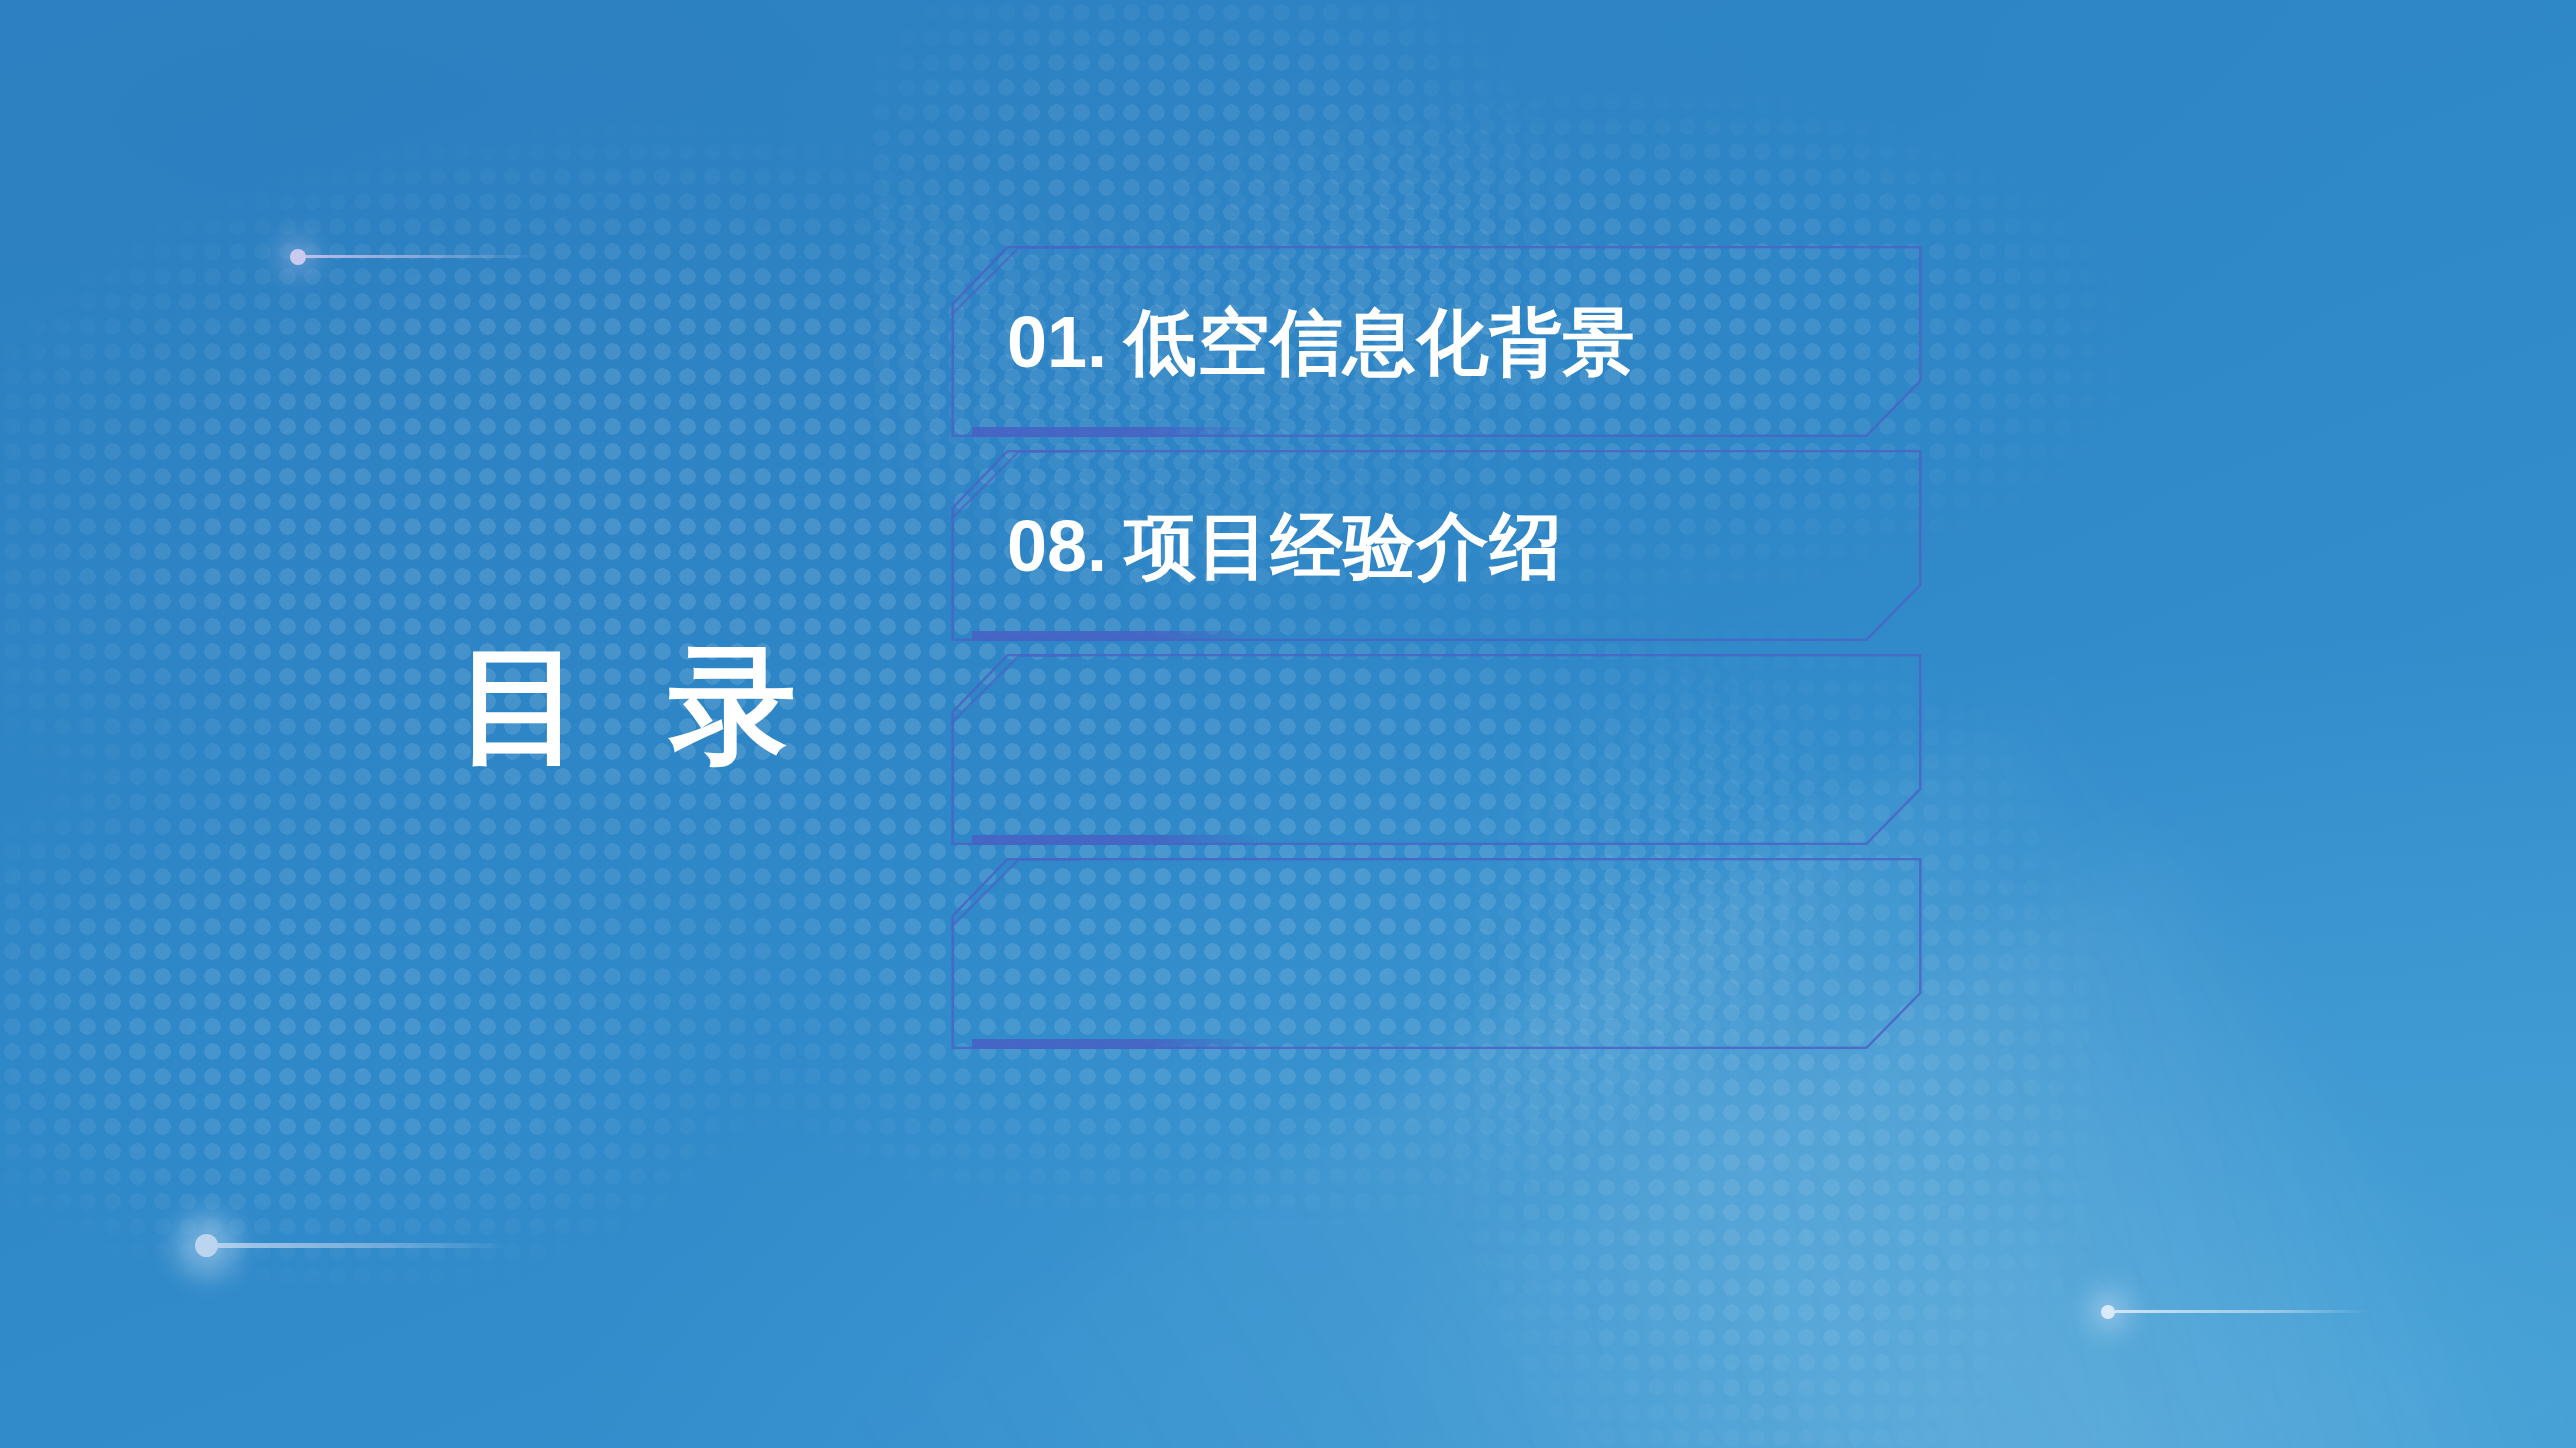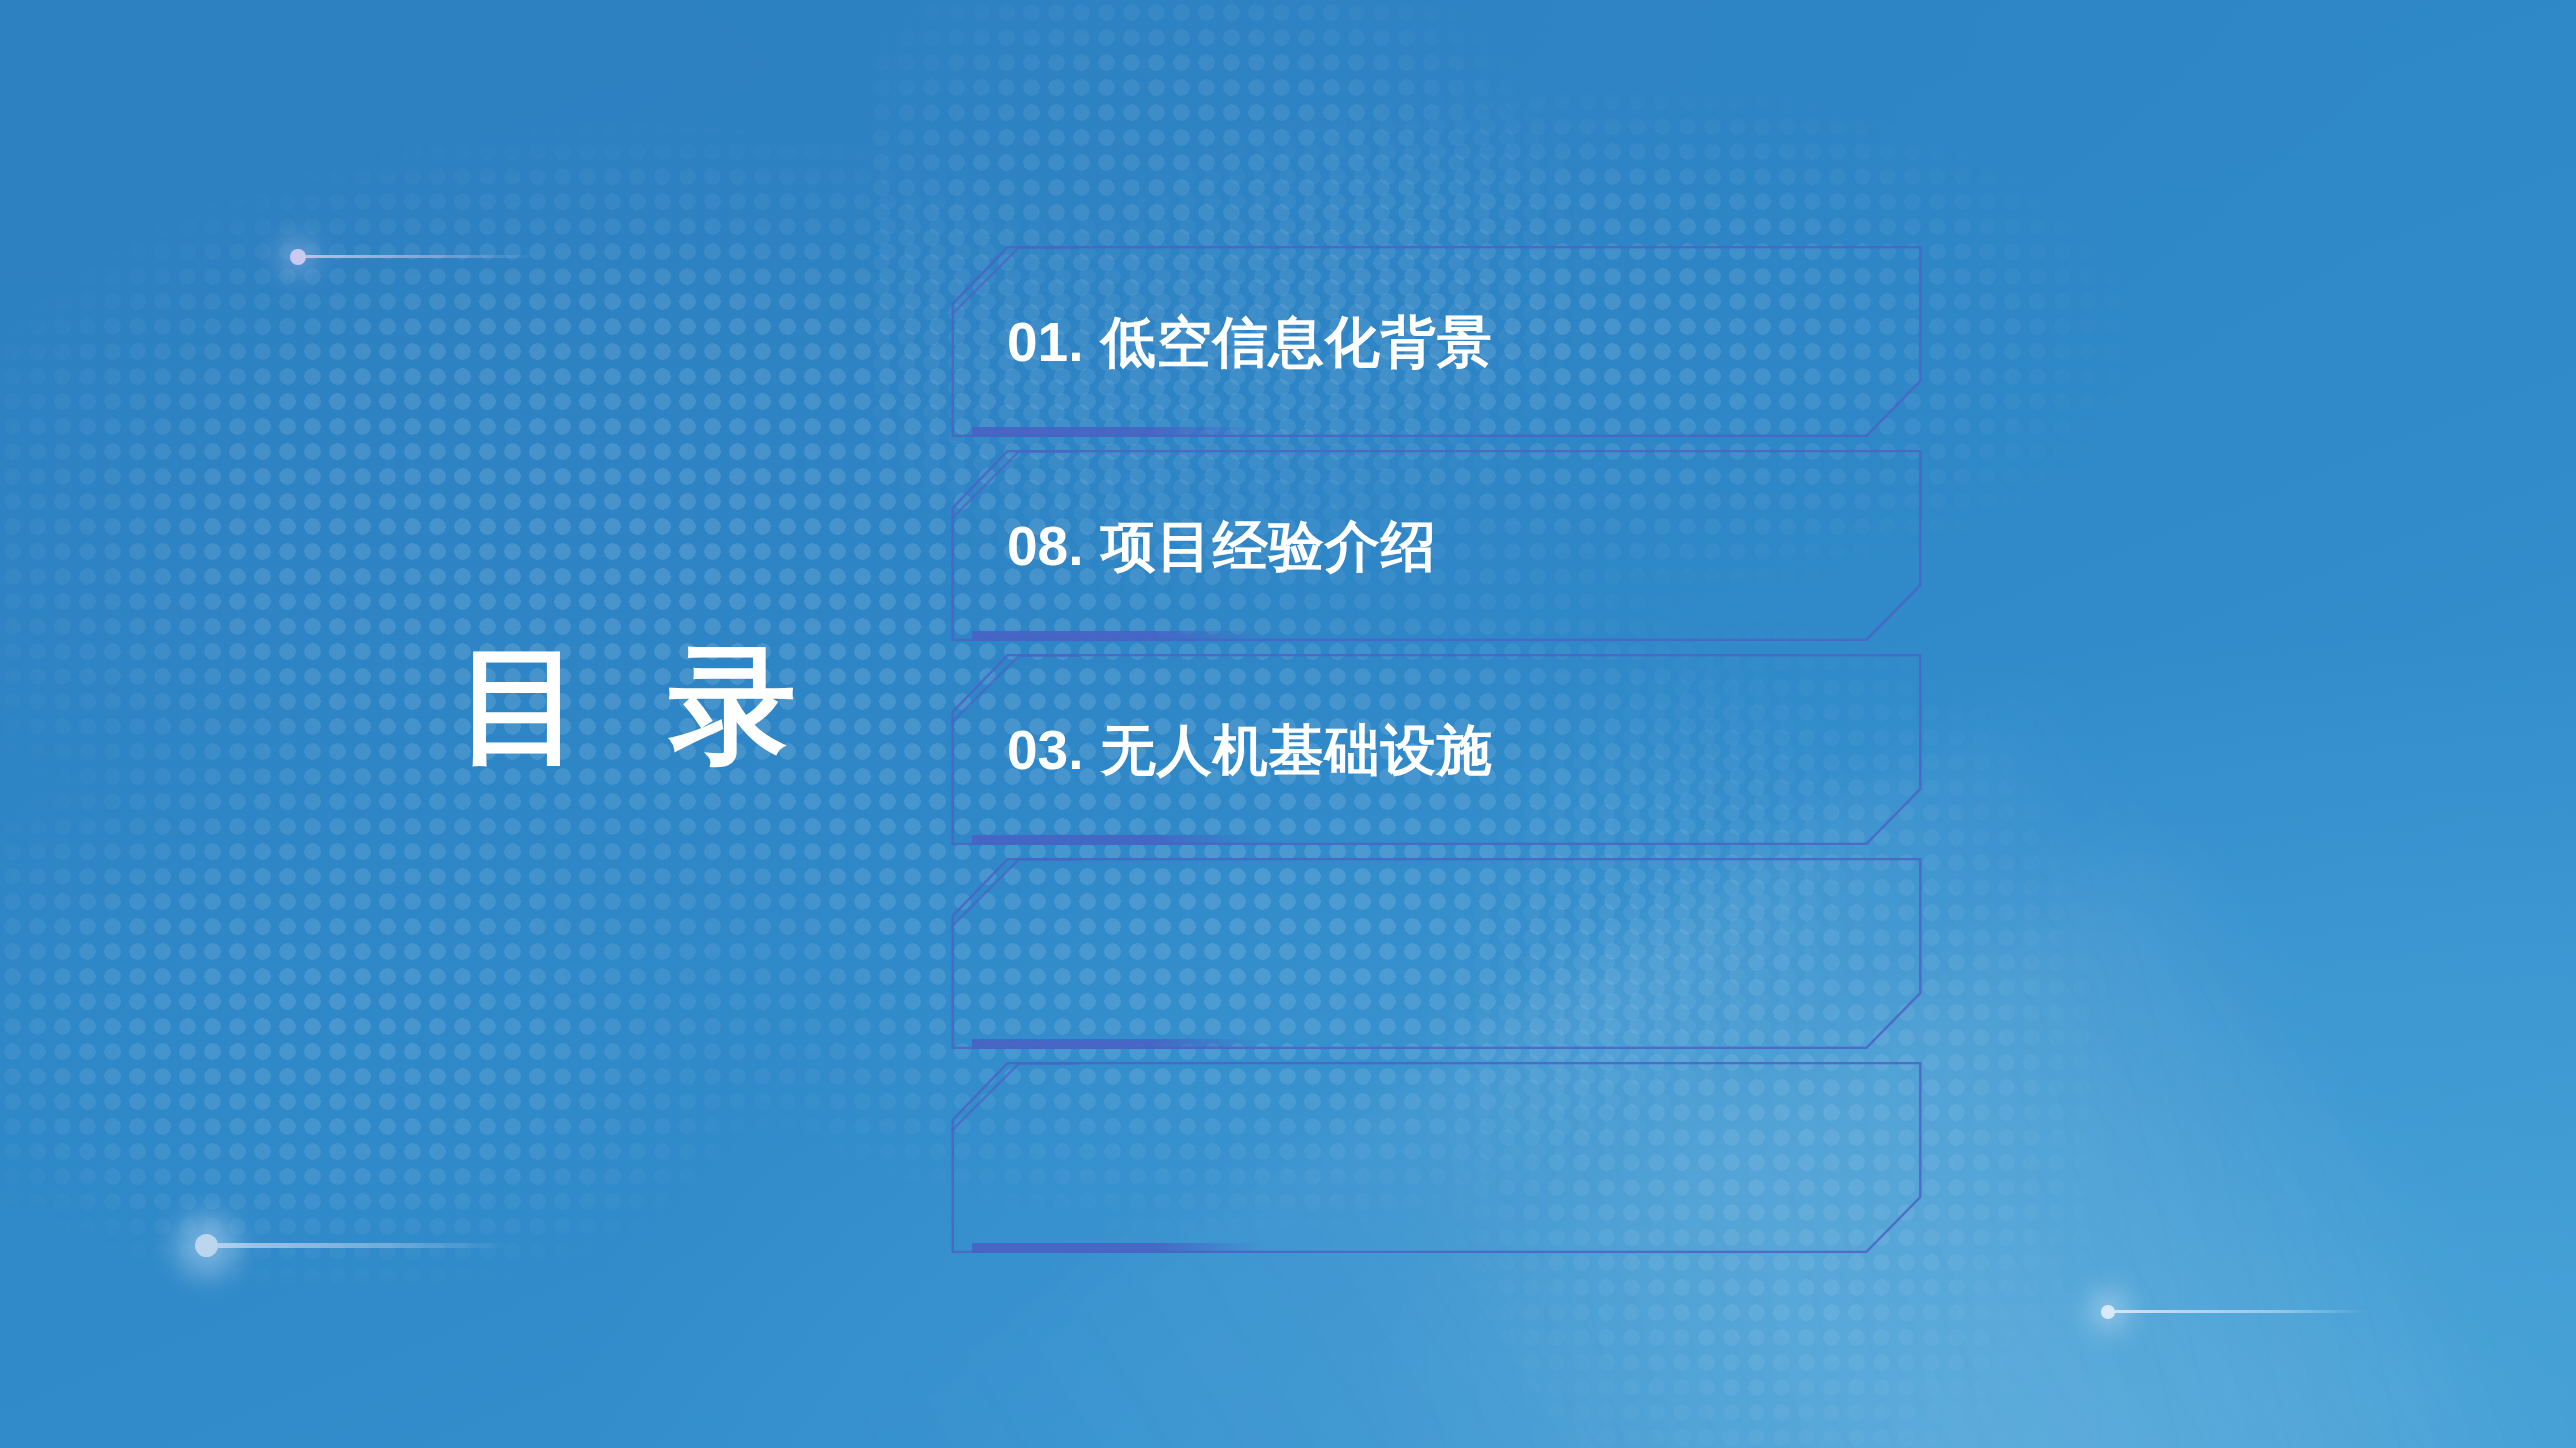--- a/index.html
+++ b/index.html
@@ -193,21 +193,21 @@
         rgba(70,100,196,0.0) 100%);
     clip-path: polygon(0 0, 100% 0, calc(100% - 11.6px) 100%, 0 100%);
   }
 
   .item-text {
     position: absolute;
     left: 56px;
     top: 50%;
     transform: translateY(-50%);
     color: #ffffff;
-    font-size: 55px;
+    font-size: 72px;
     font-weight: 700;
     letter-spacing: 1px;
     white-space: nowrap;
     line-height: 1;
   }
   .item-text .num {
     letter-spacing: 0px;
     margin-right: 17.4px;
   }
 </style>
@@ -270,54 +270,40 @@
       </div>
       <svg class="frame-tick" width="164" height="106" viewBox="0 0 170 110" fill="none">
         <path d="M 18 84 L 88 14 L 150 14" stroke="#4a64c4" stroke-width="2.5" opacity="0.7"></path>
       </svg>
       <div class="frame-bar"></div>
       <div class="item-text">
         <span class="num">08.</span><span>项目经验介绍</span>
       </div>
     </div>
 
+
     <div class="agenda-row">
       <div class="frame-border">
         <svg width="971" height="191" viewBox="0 0 1005 198" fill="none">
           <path d="M 1 60 L 58 1 L 1004 1 L 1004 140 L 948 197 L 1 197 Z" stroke="#4a64c4" stroke-width="2.5" fill="none" opacity="0.85"></path>
         </svg>
       </div>
       <svg class="frame-tick" width="164" height="106" viewBox="0 0 170 110" fill="none">
         <path d="M 18 84 L 88 14 L 150 14" stroke="#4a64c4" stroke-width="2.5" opacity="0.7"></path>
       </svg>
       <div class="frame-bar"></div>
-      <div class="item-text">
-        <span class="num">03.</span><span>无人机基础设施</span>
-      </div>
     </div>
 
     <div class="agenda-row">
       <div class="frame-border">
         <svg width="971" height="191" viewBox="0 0 1005 198" fill="none">
           <path d="M 1 60 L 58 1 L 1004 1 L 1004 140 L 948 197 L 1 197 Z" stroke="#4a64c4" stroke-width="2.5" fill="none" opacity="0.85"></path>
         </svg>
       </div>
       <svg class="frame-tick" width="164" height="106" viewBox="0 0 170 110" fill="none">
         <path d="M 18 84 L 88 14 L 150 14" stroke="#4a64c4" stroke-width="2.5" opacity="0.7"></path>
       </svg>
       <div class="frame-bar"></div>
     </div>
 
-    <div class="agenda-row">
-      <div class="frame-border">
-        <svg width="971" height="191" viewBox="0 0 1005 198" fill="none">
-          <path d="M 1 60 L 58 1 L 1004 1 L 1004 140 L 948 197 L 1 197 Z" stroke="#4a64c4" stroke-width="2.5" fill="none" opacity="0.85"></path>
-        </svg>
-      </div>
-      <svg class="frame-tick" width="164" height="106" viewBox="0 0 170 110" fill="none">
-        <path d="M 18 84 L 88 14 L 150 14" stroke="#4a64c4" stroke-width="2.5" opacity="0.7"></path>
-      </svg>
-      <div class="frame-bar"></div>
-    </div>
-
   </div>
 </div>
 
 
 </body></html>

